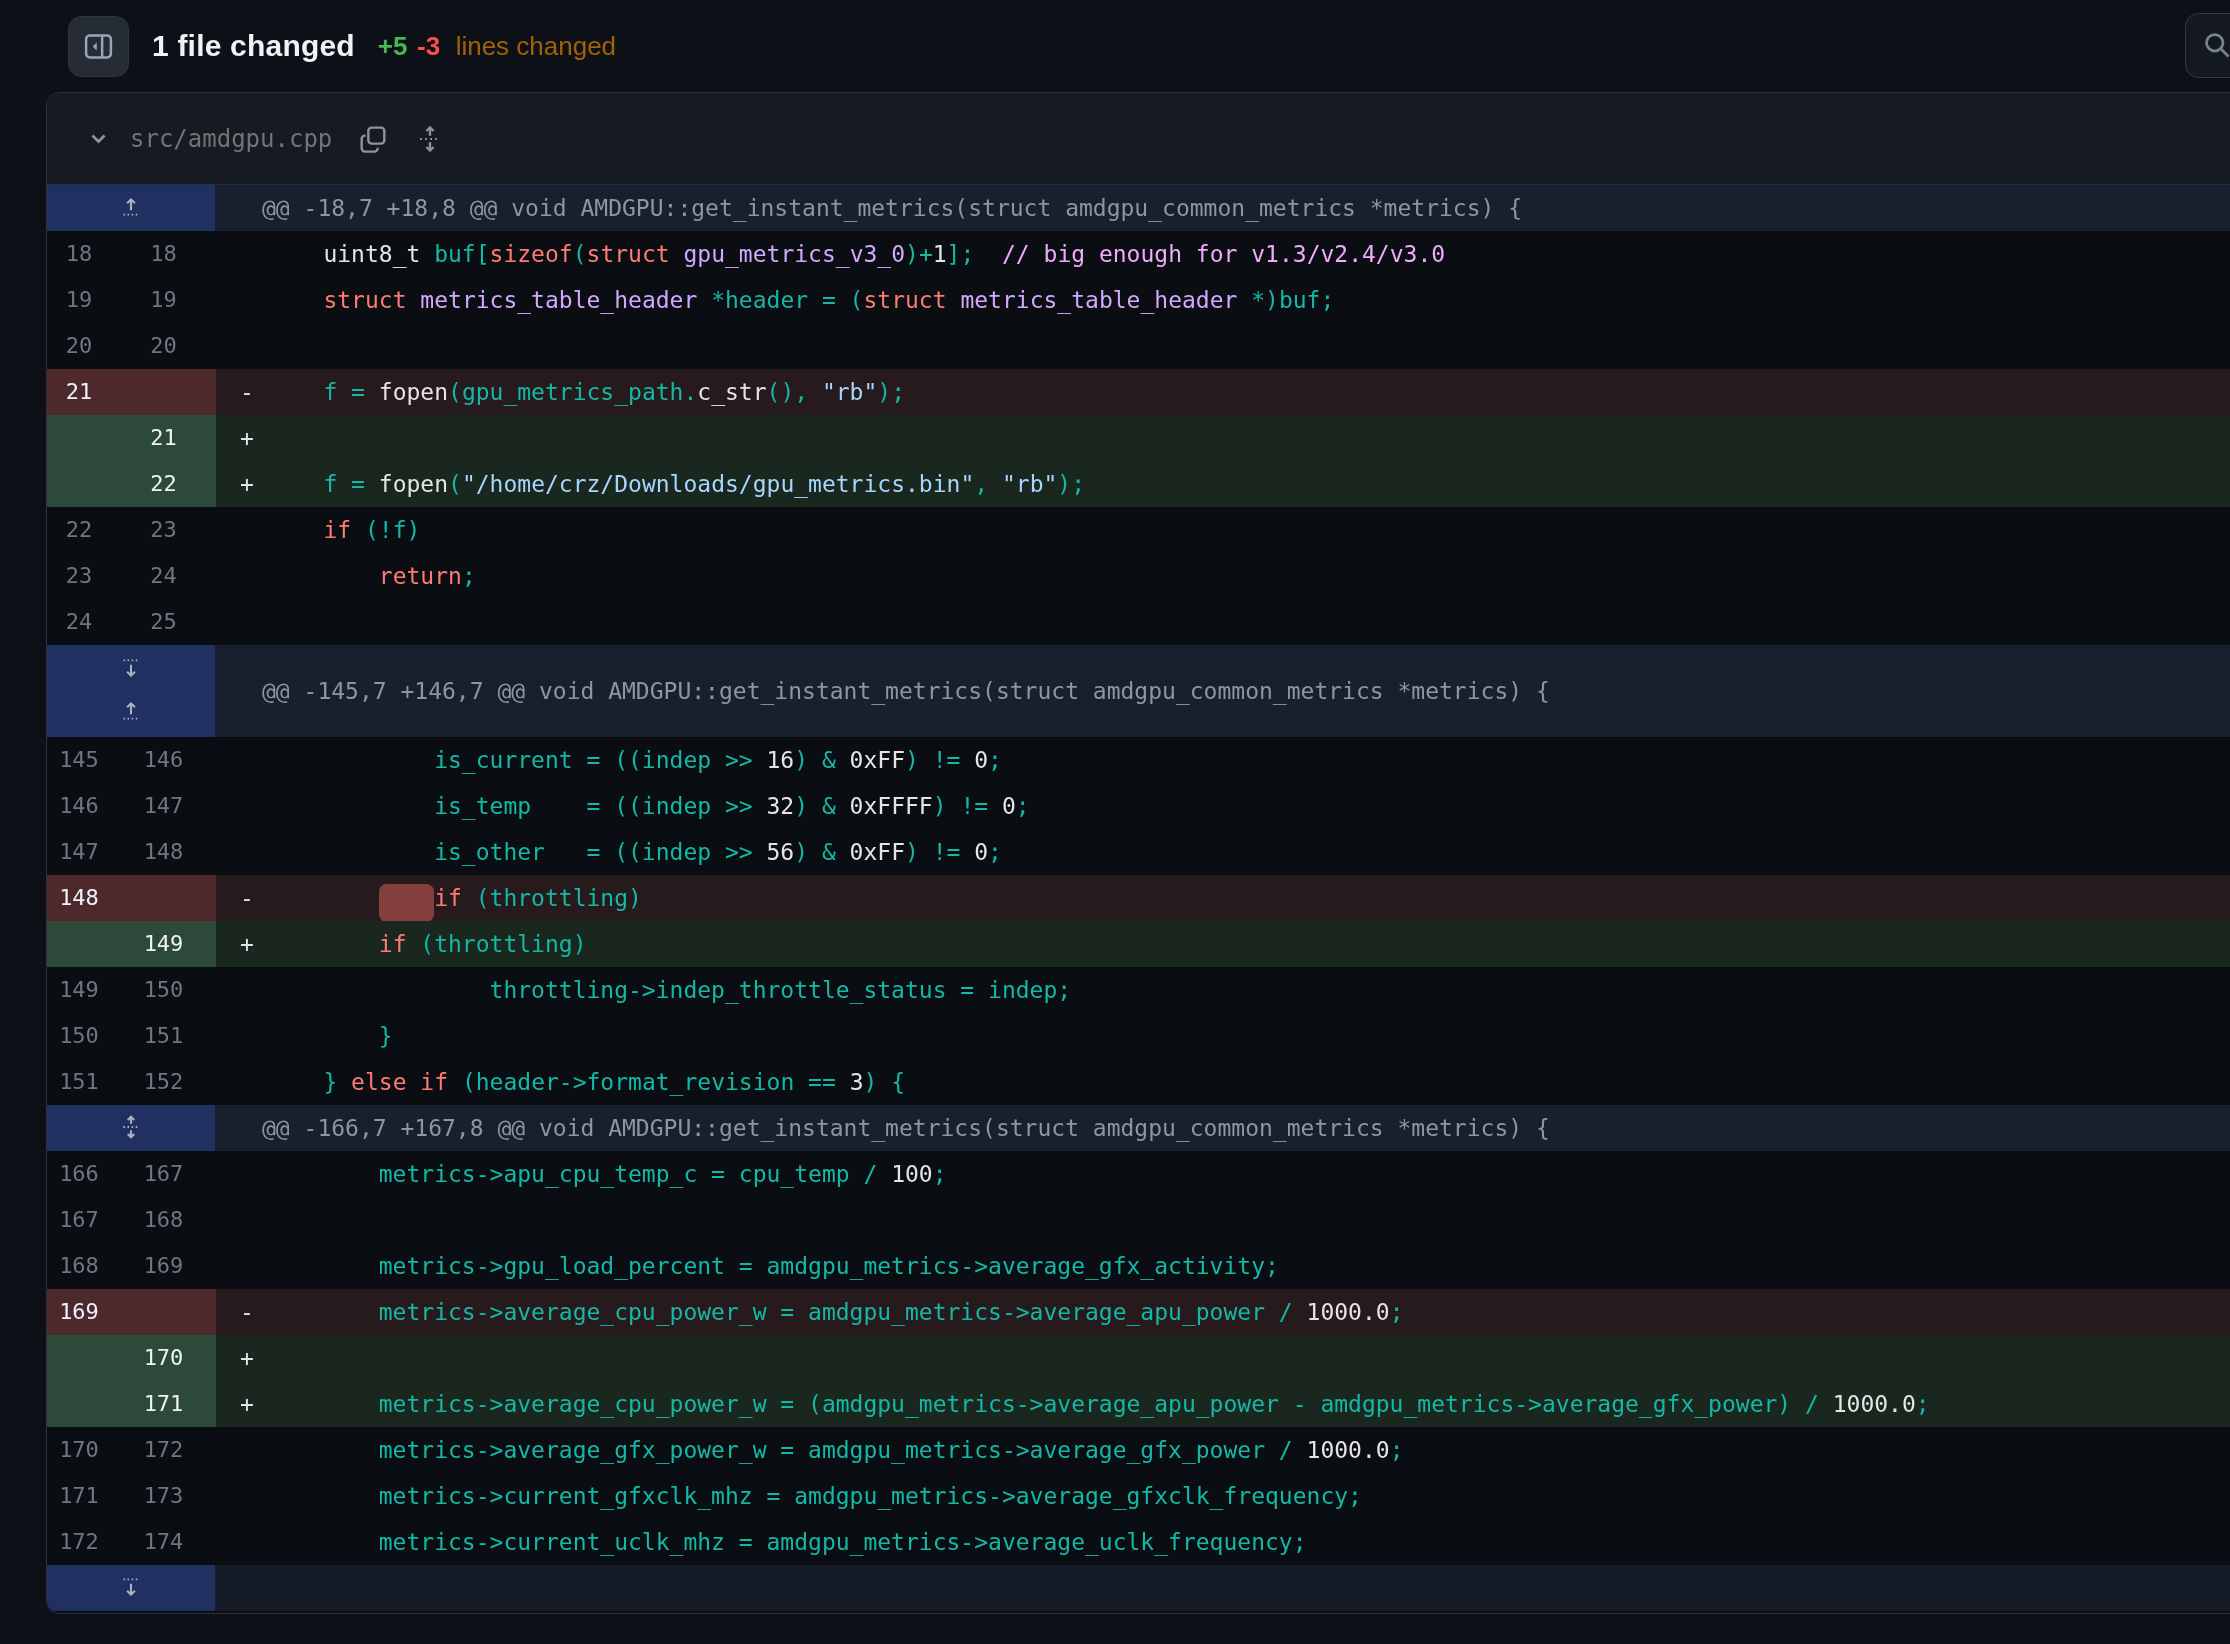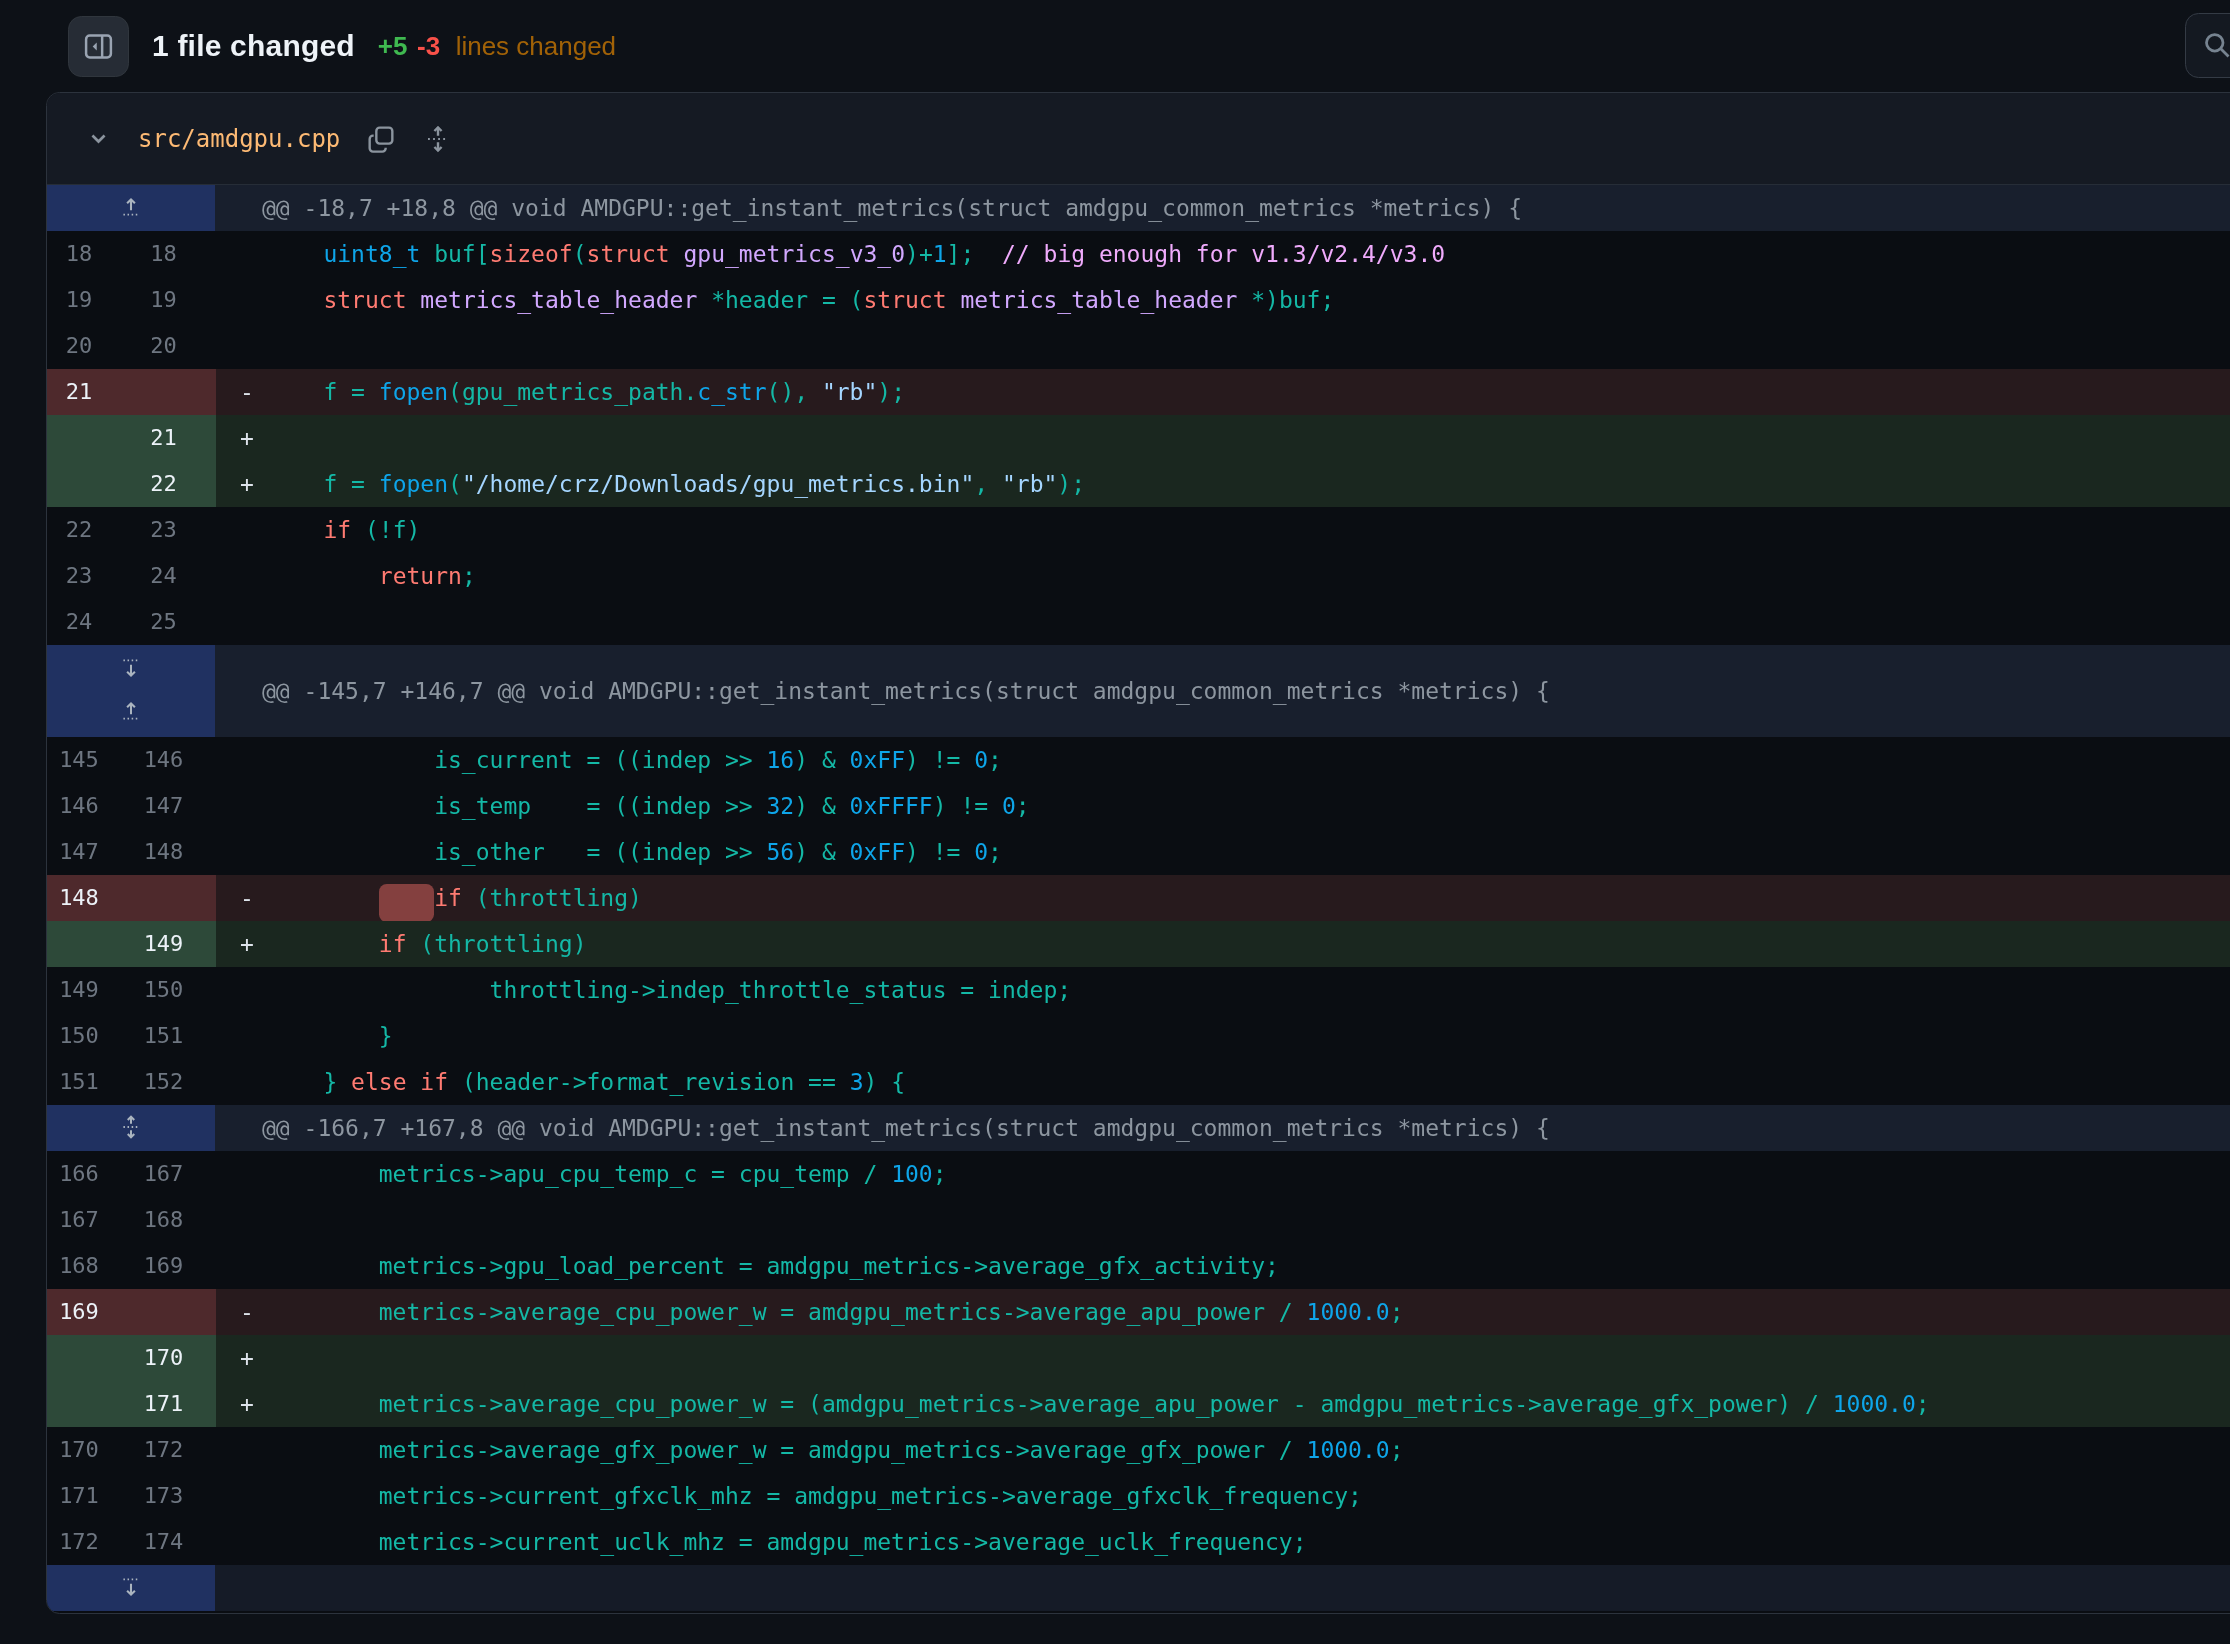--- a/index.html
+++ b/index.html
@@ -26,21 +26,21 @@
   .panel{
     position:absolute;left:46px;top:92px;width:2208px;height:1522px;
     background:#0a0d12;border:1px solid #2c333d;border-radius:13.4px;
     box-sizing:border-box;overflow:hidden;
   }
   .file-header{
     height:91px;background:#151a23;border-bottom:1px solid #262d37;
     display:flex;align-items:center;padding-left:37px;
   }
   .file-chevron{display:flex;align-items:center;cursor:pointer;}
-  .file-name{font-family:"DejaVu Sans Mono",monospace;font-size:24px;color:#fdba74;margin-left:25px;text-align:center;}
+  .file-name{font-family:"DejaVu Sans Mono",monospace;font-size:24px;color:#737373;margin-left:17px;text-align:center;}
   .fh-iconbtn{background:none;border:none;padding:0;margin-left:25px;display:flex;align-items:center;cursor:pointer;}
   
   .diff{font-family:"DejaVu Sans Mono",monospace;}
   .diff-row{display:flex;height:46px;align-items:stretch;}
   .gutter{
     width:85px;flex:none;box-sizing:border-box;text-align:center;padding-right:21px;
     font-size:22px;line-height:46px;color:#6e7681;
   }
   .gutter-new{width:84px;}
   .marker{width:52px;flex:none;box-sizing:border-box;padding-left:24px;font-size:23px;line-height:46px;color:#dde3ea;}
@@ -58,21 +58,21 @@
   }
   .diff-row.tall{height:92px;}
   .diff-row.tall .hunk-gutter{justify-content:space-between;padding:9.6px 0;}
   .expand-btn{background:none;border:none;padding:0;margin:0;display:flex;cursor:pointer;}
   .hunk-text{flex:1;font-size:23px;line-height:46px;color:#8d96a0;white-space:pre;padding-left:47px;overflow:hidden;}
   .diff-row.tall .hunk-text{line-height:92px;}
   
   .tk-p{color:#14b8a6;}
   .tk-k{color:#ff7b72;}
   .tk-t{color:#d2a8ff;}
-  .tk-n{color:#0ea5e9;margin-top:37px;}
+  .tk-n{color:#e5e5e5;margin-top:37px;}
   .tk-s{color:#a5d6ff;}
   .tk-c{color:#f0abfc;}
   .tk-hd{background:#84403f;border-radius:7.7px;display:inline-block;height:38px;vertical-align:-8.6px;}
 </style>
 </head>
 <body>
 
 <div class="topbar">
   <button class="panel-toggle-btn">
     <span style="display:flex;">

